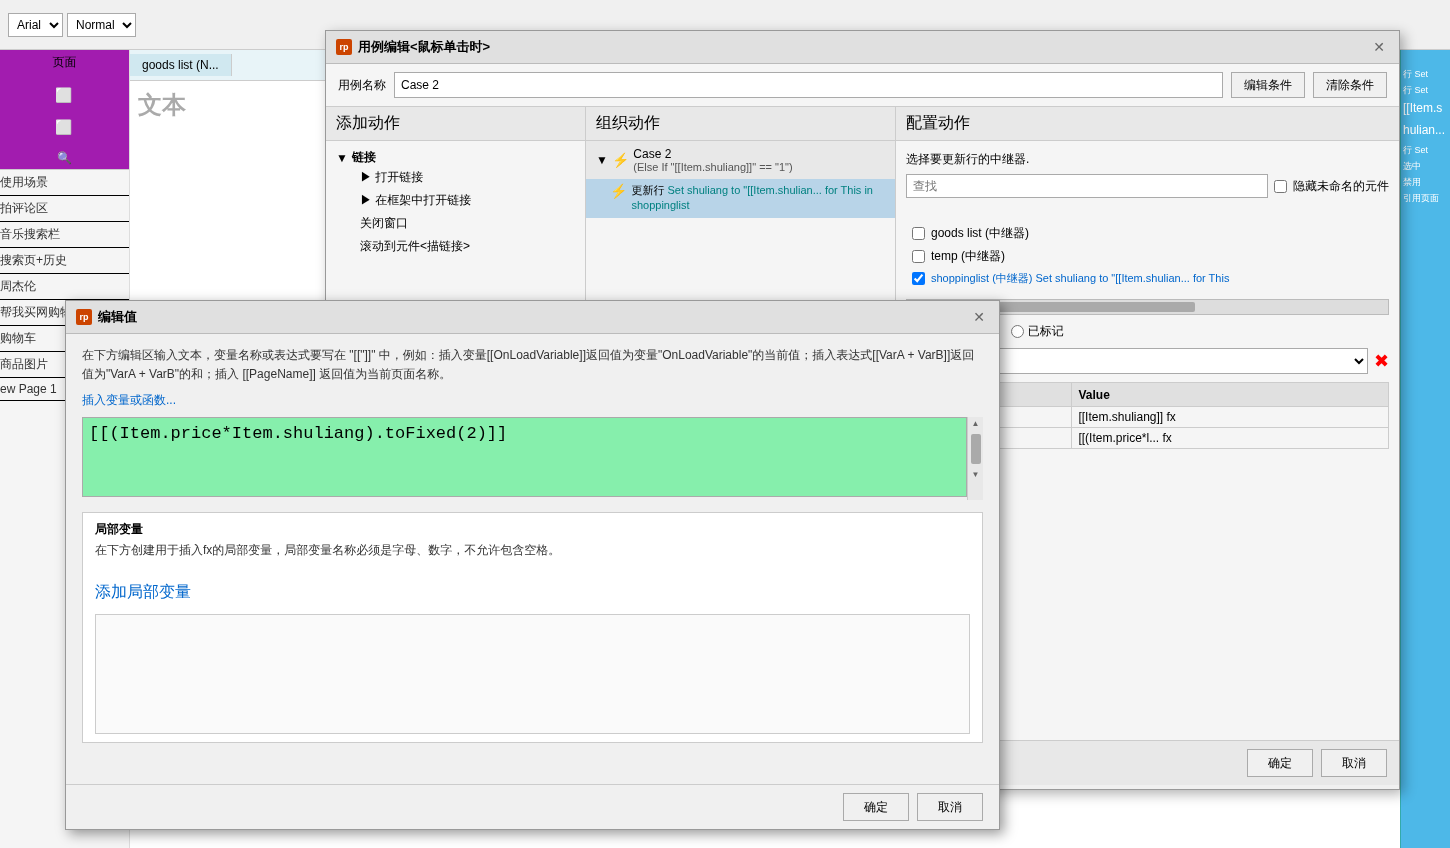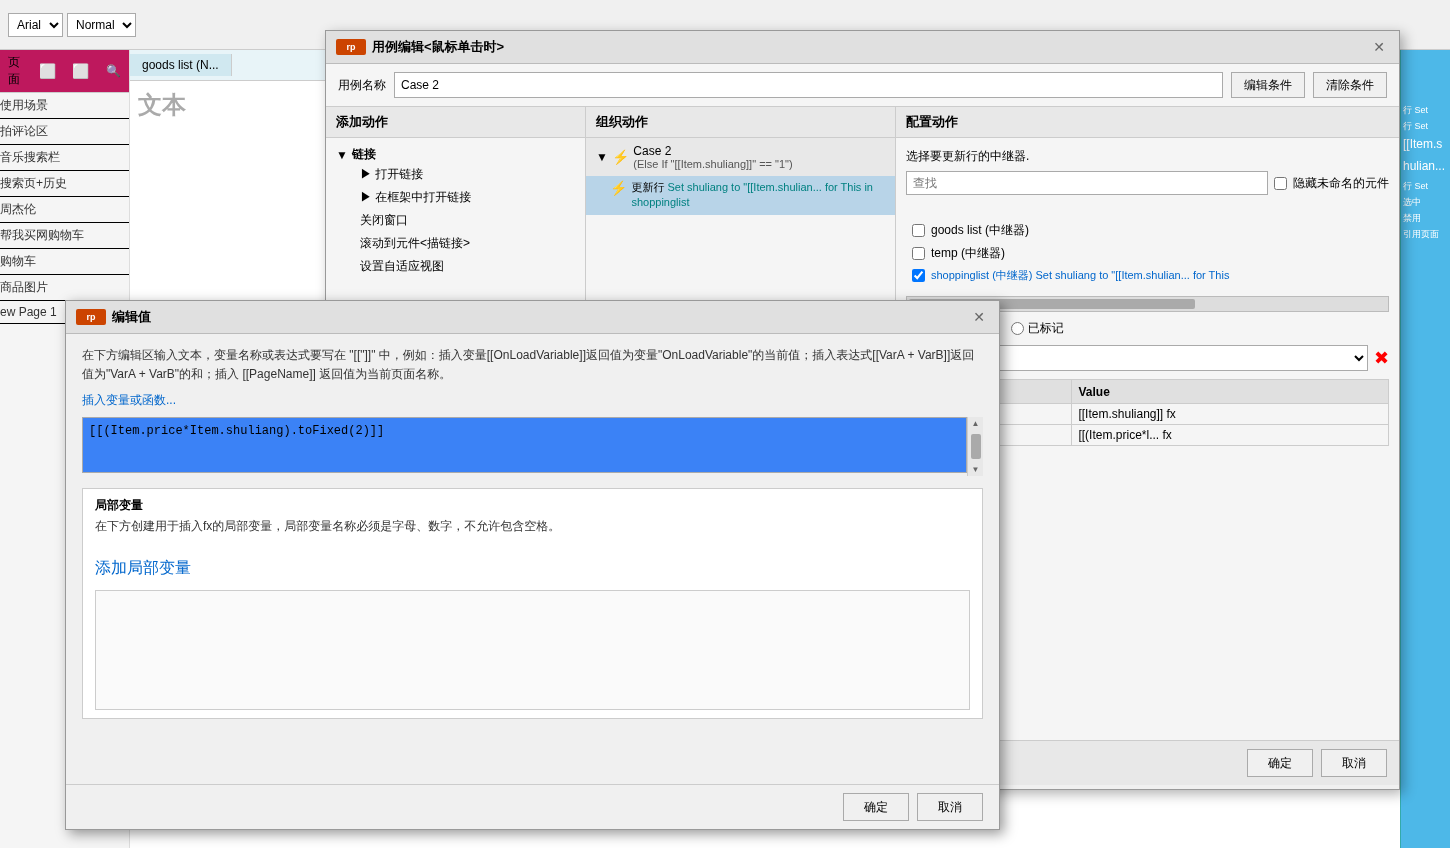--- a/index.html
+++ b/index.html
@@ -21,22 +21,22 @@
     .toolbar-dropdown {
       height: 24px; border: 1px solid #aaa; background: white; padding: 0 4px; font-size: 12px;
     }
 
     
     .sidebar {
       position: absolute; top: 50px; left: 0; width: 130px; height: 798px;
       background: #f5f5f5; border-right: 1px solid #ddd;
     }
     .sidebar-header {
-      background: #be185d; padding: 4px 8px; font-size: 12px; border-bottom: 1px solid #ccc;
-      display: flex; align-items: center; gap: 16px;
+      background: #a21caf; padding: 4px 8px; font-size: 12px; border-bottom: 1px solid #ccc;
+      display: flex; align-items: center; gap: 16px; flex-direction: column;
     }
     .sidebar-item {
       padding: 4px 0; font-size: 12px; cursor: pointer; color: #333;
       border-bottom: 1px solid #000000;
     }
 
     
     .main-area {
       position: absolute; top: 50px; left: 130px; right: 0; bottom: 0;
       background: white;
@@ -53,21 +53,21 @@
       z-index: 10;
     }
     .dialog-title-bar {
       background: #e0e0e0; padding: 6px 10px; display: flex; align-items: center;
       justify-content: space-between; border-bottom: 1px solid #bbb;
     }
     .dialog-title-bar .title-left {
       display: flex; align-items: center; gap: 6px; font-size: 13px; font-weight: bold;
     }
     .rp-icon {
-      width: 30px; height: 16px; background: #cc4400; border-radius: 2px;
+      width: 16px; height: 16px; background: #cc4400; border-radius: 2px;
       display: inline-flex; align-items: center; justify-content: center;
       color: white; font-size: 9px; font-weight: bold;
     }
     .close-btn {
       width: 20px; height: 20px; cursor: pointer; display: flex; align-items: center;
       justify-content: center; font-size: 14px; color: #666;
     }
 
     
     .case-name-row {
@@ -92,21 +92,21 @@
       display: flex; flex-direction: column;
     }
     .panel-organize {
       width: 310px; border-right: 1px solid #ccc; background: #f5f5f5;
       display: flex; flex-direction: column;
     }
     .panel-config {
       flex: 1; background: #f5f5f5; display: flex; flex-direction: column;
     }
     .panel-header {
-      font-size: 13px; font-weight: bold; padding: 6px 10px; background: #e8e8e8;
+      font-size: 16px; font-weight: normal; padding: 6px 10px; background: #e8e8e8;
       border-bottom: 1px solid #ccc;
     }
 
     
     .action-tree {
       flex: 1; overflow-y: auto; padding: 4px 0;
     }
     .tree-group { padding: 4px 10px; }
     .tree-group-label {
       font-size: 12px; font-weight: bold; display: flex; align-items: center; gap: 4px;
@@ -187,22 +187,22 @@
     .editval-title {
       background: #e0e0e0; padding: 6px 10px; display: flex; align-items: center;
       justify-content: space-between; border-bottom: 1px solid #bbb;
     }
     .editval-title .title-left { display: flex; align-items: center; gap: 6px; font-size: 13px; font-weight: bold; }
     .editval-body { padding: 12px 16px; }
     .editval-desc { font-size: 12px; line-height: 1.6; color: #333; margin-bottom: 8px; }
     .editval-link { color: #0066cc; cursor: pointer; font-size: 12px; display: block; margin-bottom: 8px; }
     .editval-textarea-wrap { position: relative; margin-bottom: 12px; }
     .editval-textarea {
-      width: 100%; height: 56px; border: 1px solid #aaa; padding: 6px; font-size: 12px;
-      font-family: 'Courier New', monospace; background: #3b82f6; resize: none;
+      width: 100%; height: 80px; border: 1px solid #aaa; padding: 6px; font-size: 17px;
+      font-family: 'Courier New', monospace; background: #86efac; resize: none;
     }
     .scrollbar-v {
       position: absolute; right: 0; top: 0; width: 16px; height: 100%;
       background: #e8e8e8; border-left: 1px solid #ccc;
       display: flex; flex-direction: column; align-items: center;
     }
     .scroll-arrow { font-size: 8px; color: #666; cursor: pointer; padding: 2px; }
     .scroll-thumb-v { background: #aaa; width: 10px; height: 30px; border-radius: 2px; margin: 4px auto; }
 
     
@@ -259,21 +259,21 @@
 </div>
 
 <div class="main-area">
   <div style="background:#e8f4f8; padding:4px 0; border-bottom:1px solid #ccc;">
     <span class="page-tab">goods list (N...</span>
   </div>
   <div style="padding:8px; font-size:24px; color:#aaa; font-weight:bold;">文本</div>
 </div>
 
 <div class="right-panel">
-  <div style="padding:16px 2px; font-size:10px; color:white; line-height:1.8;margin-top:36px;">
+  <div style="padding:16px 2px; font-size:10px; color:white; line-height:1.8;">
     <div style="font-size:9px;">行 Set</div>
     <div style="font-size:9px;">行 Set</div>
     <div style="font-size:12px; word-break:break-all;">[[Item.shulian...</div>
     <div style="font-size:9px;">行 Set</div>
     <div style="font-size:9px; color:#fff; cursor:pointer;">选中</div>
     <div style="font-size:9px; color:#fff; cursor:pointer;">禁用</div>
     <div style="font-size:9px; color:#fff; cursor:pointer;">引用页面</div>
   </div>
 </div>
 
@@ -307,21 +307,20 @@
           <div class="tree-item">
             <span>▶</span>
             <span>打开链接</span>
           </div>
           <div class="tree-item">
             <span>▶</span>
             <span>在框架中打开链接</span>
           </div>
           <div class="tree-item">关闭窗口</div>
           <div class="tree-item">滚动到元件&lt;描链接&gt;</div>
-          <div class="tree-item">设置自适应视图</div>
         </div>
       </div>
     </div>
 
     <div class="panel-organize">
       <div class="panel-header">组织动作</div>
       <div class="organize-tree">
         <div class="org-case-header">
           <span>▼</span>
           <span style="font-size:14px;">⚡</span>

